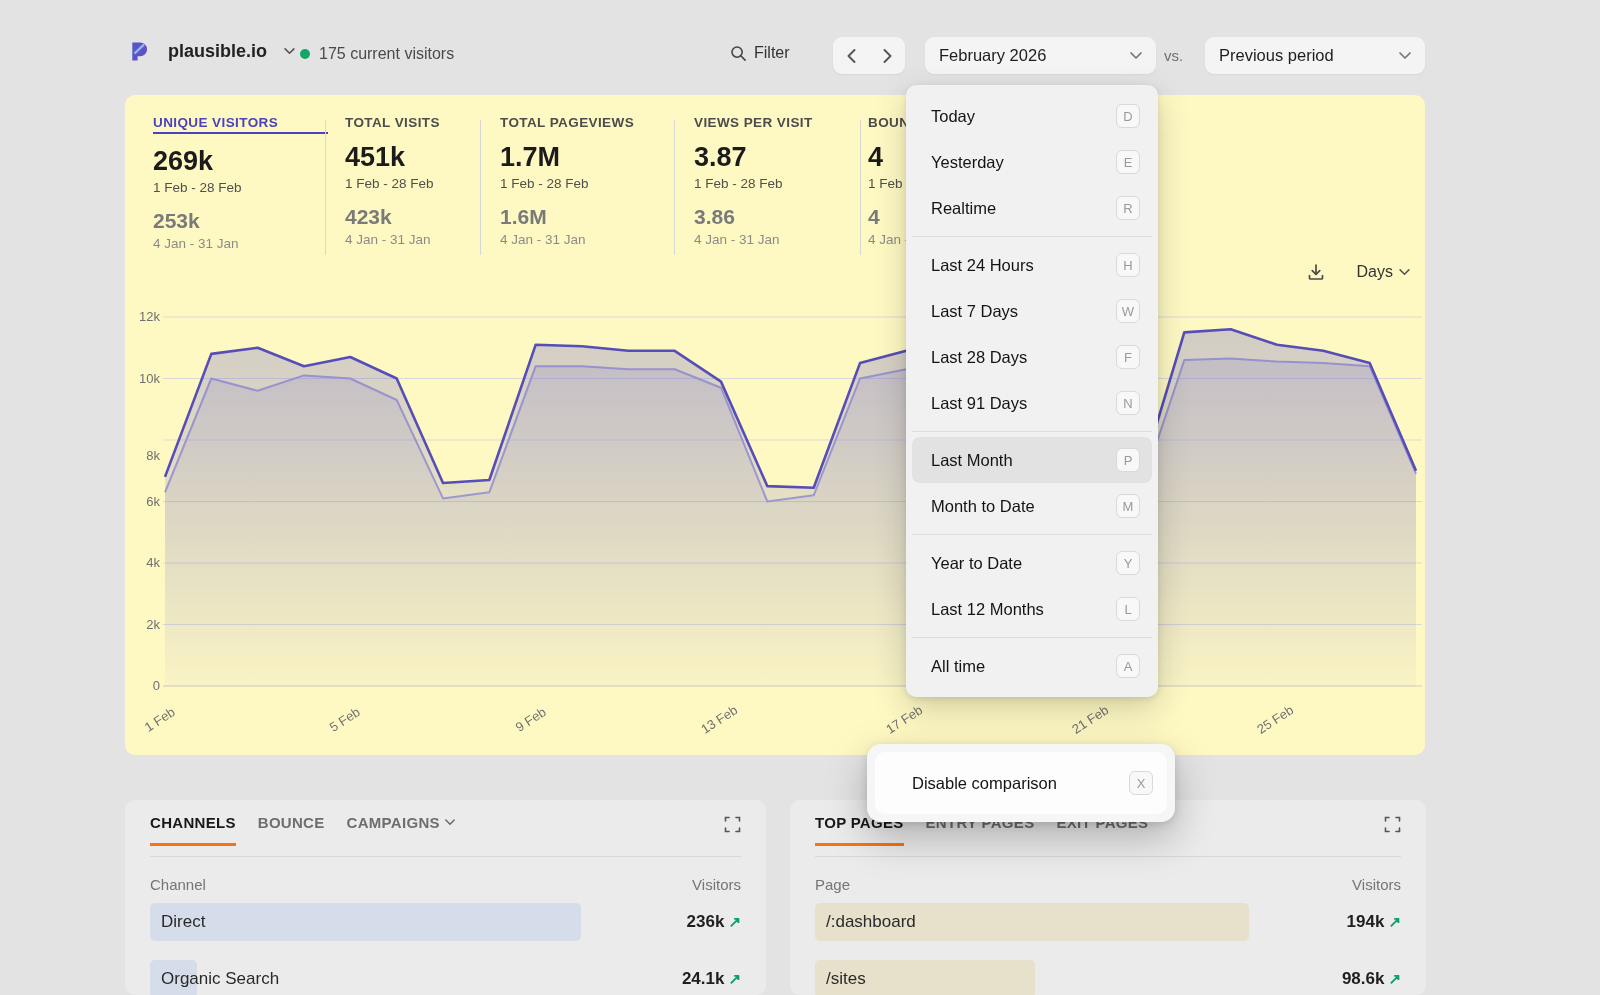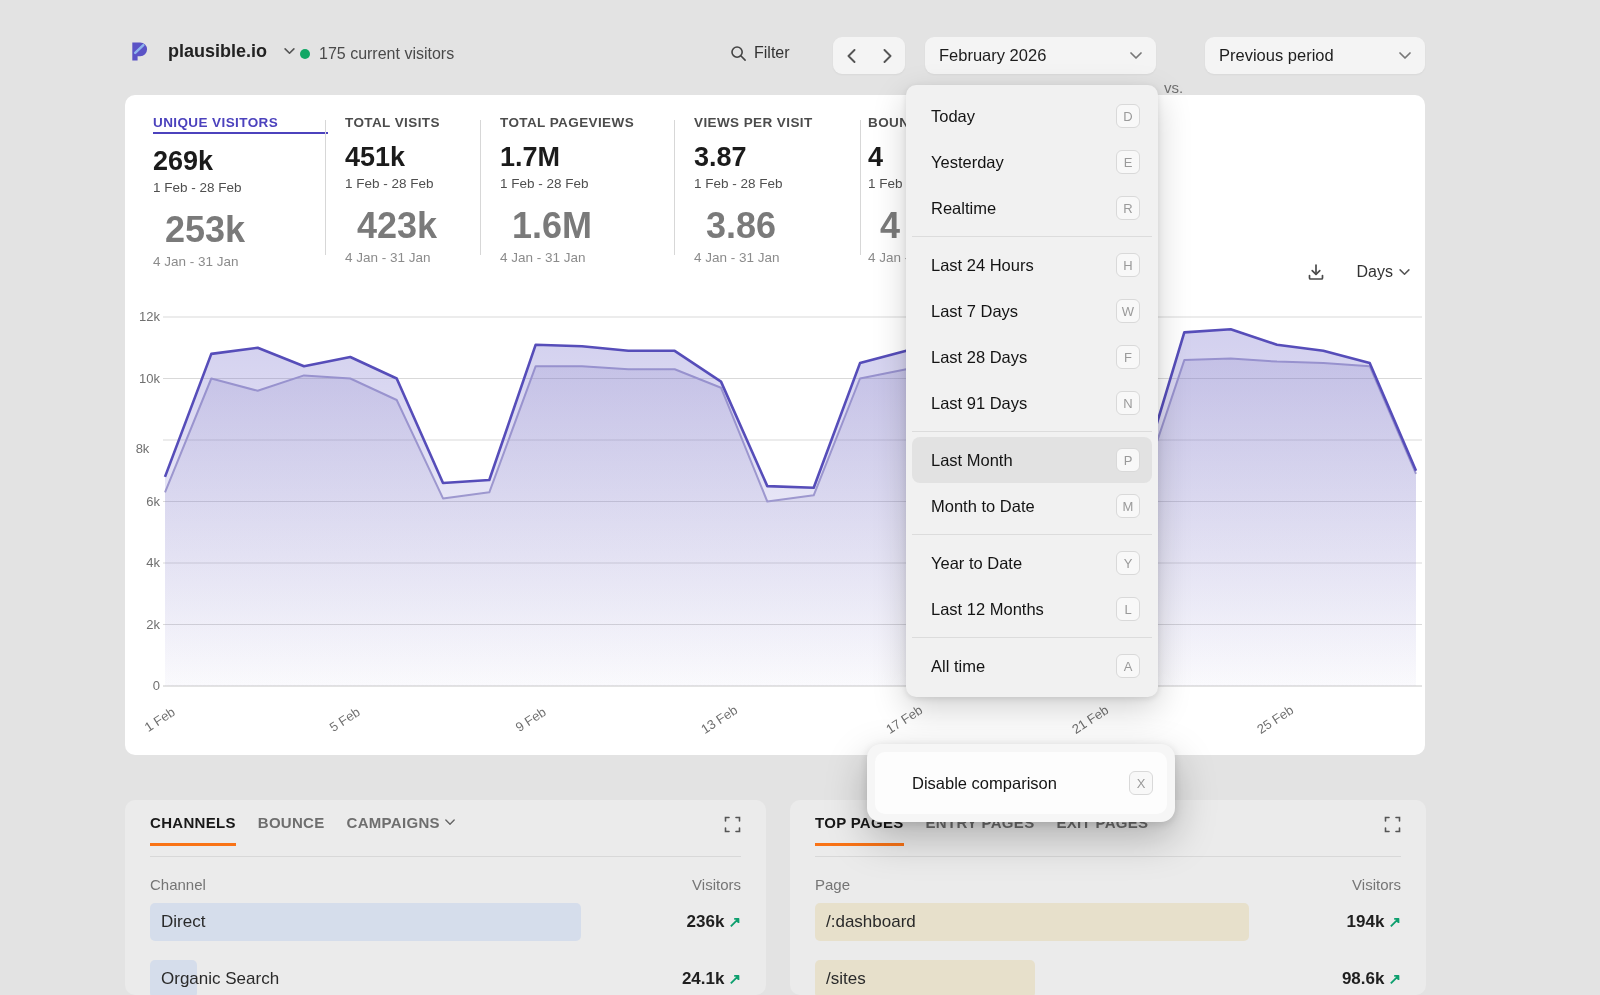--- a/index.html
+++ b/index.html
@@ -15,32 +15,32 @@
   #live .dot { width:10px; height:10px; border-radius:50%; background:#12a765; }
   #live .txt { font-size:16px; color:#4a4a4a; }
   #filter { position:absolute; left:730px; top:44px; display:flex; align-items:center; gap:7px; cursor:pointer; }
   #filter .txt { font-size:16px; color:#333; }
   .ctl { position:absolute; top:37px; height:37px; background:#f4f4f4; border-radius:9px;
          display:flex; align-items:center; box-shadow:0 1px 2px rgba(0,0,0,.05); }
   #navarrows { left:833px; width:72px; justify-content:space-around; }
   #navarrows .btn { width:34px; height:37px; display:flex; align-items:center; justify-content:center; cursor:pointer; }
   #period-select { left:925px; width:231px; padding:0 14px; justify-content:space-between; cursor:pointer; }
   #period-select .val, #compare-select .val { font-size:16.5px; color:#1d1d1d; }
-  #vs { position:absolute; left:1164px; top:47px; font-size:15px; color:#6f6f6f;margin-top:32px; }
+  #vs { position:absolute; left:1164px; top:47px; font-size:15px; color:#6f6f6f; }
   #compare-select { left:1205px; width:220px; padding:0 14px; justify-content:space-between; cursor:pointer; }
 
   
   #main-card { position:absolute; left:125px; top:95px; width:1300px; height:660px;
-               background:#ffffff; border-radius:10px; }
+               background:#fef9c3; border-radius:10px; }
   .stat { position:absolute; top:20px; }
   .stat .lbl { font-size:13.5px; font-weight:bold; letter-spacing:.03em; color:#4c4c4c; white-space:nowrap; }
   .stat .lbl.active { color:#4c42bd; border-bottom:2px solid #4c42bd; padding-bottom:2px; }
   .stat .val { margin-top:12px; font-size:27px; font-weight:bold; color:#1b1b1b; white-space:nowrap; }
   .stat .rng { margin-top:3px; font-size:13.5px; color:#4f4f4f; white-space:nowrap; }
-  .stat .pval { margin-top:14px; font-size:36px; font-weight:bold; color:#7a7a7a; white-space:nowrap;margin-left:12px; }
+  .stat .pval { margin-top:14px; font-size:21px; font-weight:bold; color:#7a7a7a; white-space:nowrap; }
   .stat .prng { margin-top:3px; font-size:13.5px; color:#8b8b8b; white-space:nowrap; }
   .stat-div { position:absolute; top:25px; width:1px; height:135px; background:#d7d7d7; }
   .stat.clip { width:38px; overflow:hidden; height:225px; }
 
   #interval-ctl { position:absolute; top:168px; right:15px; display:flex; align-items:center; gap:32px; }
   #interval-ctl .days { font-size:16px; color:#333; display:flex; align-items:center; gap:6px; cursor:pointer; }
 
   #chart-wrap { position:absolute; left:0; top:205px; width:1300px; height:455px; }
   .ytick { position:absolute; width:35px; text-align:right; font-size:13px; color:#707070; }
   .xtick { position:absolute; font-size:13px; color:#707070; transform:rotate(-33deg); white-space:nowrap; }
@@ -226,21 +226,21 @@
         <line x1="38" x2="1297" y1="17" y2="17" stroke="#d9d9d9"></line>
         <path d="M40.0,192.3 L86.3,78.5 L132.7,90.8 L179.0,75.4 L225.3,78.5 L271.7,100.0 L318.0,198.4 L364.3,192.3 L410.7,66.2 L457.0,66.2 L503.3,69.3 L549.7,69.3 L596.0,87.7 L642.3,201.5 L688.7,195.3 L735.0,78.5 L781.3,69.3 L827.7,66.2 L874.0,72.4 L920.3,78.5 L966.7,195.3 L1013.0,198.4 L1059.3,60.1 L1105.7,58.5 L1152.0,61.6 L1198.3,63.1 L1244.7,66.2 L1291.0,173.8 L1291.0,386 L40.0,386 Z" fill="url(#gPrev)"></path>
         <path d="M40.0,192.3 L86.3,78.5 L132.7,90.8 L179.0,75.4 L225.3,78.5 L271.7,100.0 L318.0,198.4 L364.3,192.3 L410.7,66.2 L457.0,66.2 L503.3,69.3 L549.7,69.3 L596.0,87.7 L642.3,201.5 L688.7,195.3 L735.0,78.5 L781.3,69.3 L827.7,66.2 L874.0,72.4 L920.3,78.5 L966.7,195.3 L1013.0,198.4 L1059.3,60.1 L1105.7,58.5 L1152.0,61.6 L1198.3,63.1 L1244.7,66.2 L1291.0,173.8" fill="none" stroke="#a8a3d0" stroke-width="2" stroke-linejoin="round"></path>
         <path d="M40.0,176.9 L86.3,53.9 L132.7,47.8 L179.0,66.2 L225.3,57.0 L271.7,78.5 L318.0,183.0 L364.3,180.0 L410.7,44.7 L457.0,46.2 L503.3,50.8 L549.7,50.8 L596.0,81.6 L642.3,186.1 L688.7,187.7 L735.0,63.1 L781.3,50.8 L827.7,47.8 L874.0,53.9 L920.3,60.1 L966.7,183.0 L1013.0,186.1 L1059.3,32.4 L1105.7,29.3 L1152.0,44.7 L1198.3,50.8 L1244.7,63.1 L1291.0,170.8 L1291.0,386 L40.0,386 Z" fill="url(#gCur)"></path>
         <path d="M40.0,176.9 L86.3,53.9 L132.7,47.8 L179.0,66.2 L225.3,57.0 L271.7,78.5 L318.0,183.0 L364.3,180.0 L410.7,44.7 L457.0,46.2 L503.3,50.8 L549.7,50.8 L596.0,81.6 L642.3,186.1 L688.7,187.7 L735.0,63.1 L781.3,50.8 L827.7,47.8 L874.0,53.9 L920.3,60.1 L966.7,183.0 L1013.0,186.1 L1059.3,32.4 L1105.7,29.3 L1152.0,44.7 L1198.3,50.8 L1244.7,63.1 L1291.0,170.8" fill="none" stroke="#564db9" stroke-width="2.6" stroke-linejoin="round"></path>
       </svg>
   <div class="ytick" style="left: 0px; top: 378px;">0</div>
       <div class="ytick" style="left: 0px; top: 316.5px;">2k</div>
       <div class="ytick" style="left: 0px; top: 255px;">4k</div>
       <div class="ytick" style="left: 0px; top: 193.5px;">6k</div>
-      <div class="ytick" style="left: 0px; top: 141px; text-align: center;">8k</div>
+      <div class="ytick" style="left: 0px; top: 148px;">8k</div>
       <div class="ytick" style="left: 0px; top: 70.5px;">10k</div>
       <div class="ytick" style="left: 0px; top: 9px;">12k</div>
       <div class="xtick" style="left: 18px; top: 412px;">1 Feb</div>
       <div class="xtick" style="left: 203.332px; top: 412px;">5 Feb</div>
       <div class="xtick" style="left: 388.664px; top: 412px;">9 Feb</div>
       <div class="xtick" style="left: 573.996px; top: 412px;">13 Feb</div>
       <div class="xtick" style="left: 759.328px; top: 412px;">17 Feb</div>
       <div class="xtick" style="left: 944.66px; top: 412px;">21 Feb</div>
       <div class="xtick" style="left: 1129.99px; top: 412px;">25 Feb</div>
     </div>

